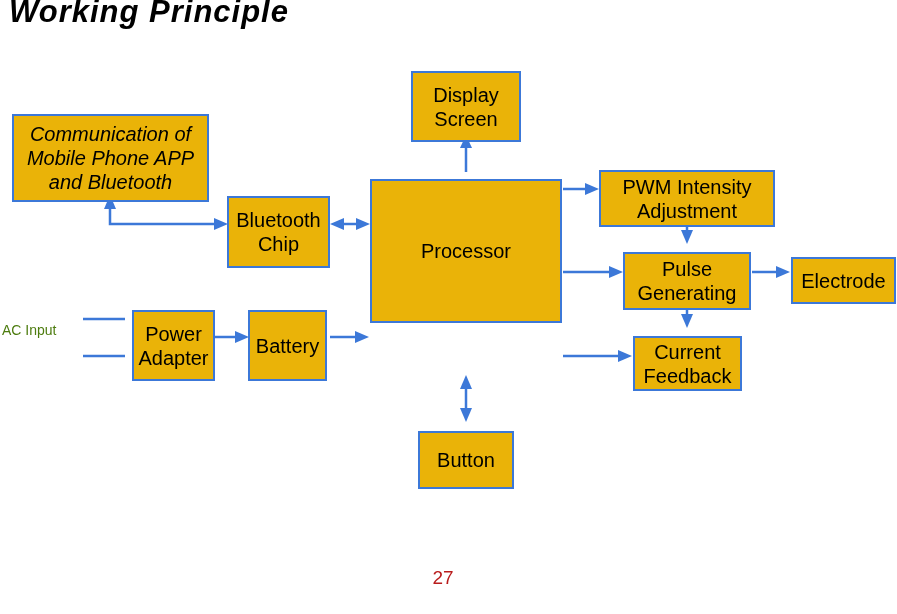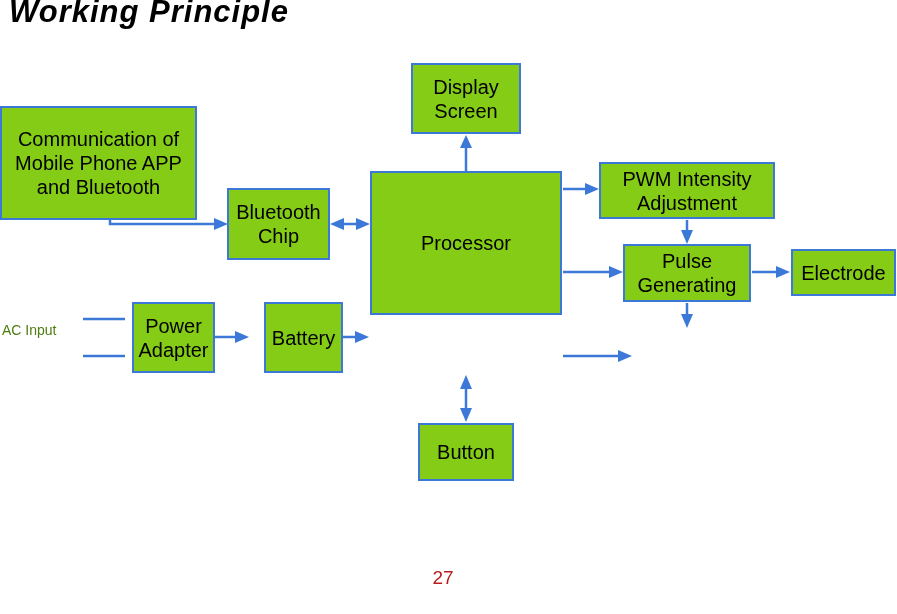--- a/index.html
+++ b/index.html
@@ -19,41 +19,42 @@
     margin: 0;
     font-size: 31px;
     font-weight: bold;
     font-style: italic;
     letter-spacing: 1px;
     color: #000000;
   }
   .node {
     position: absolute;
     box-sizing: border-box;
-    background: #84cc16;
+    background: #eab308;
     border: 2.5px solid #3c78d8;
     display: flex;
     align-items: center;
     justify-content: center;
     text-align: center;
     white-space: pre-line;
     font-size: 20px;
     line-height: 24px;
     color: #000000;
+    margin-top: 8px;
   }
   .n-display  { left: 411px; top: 63px;  width: 110px; height: 71px; }
-  .n-comm     { left: 0;  top: 106px; width: 197px; height: 114px; }
+  .n-comm     { left: 12px;  top: 106px; width: 197px; height: 88px; font-style: italic; }
   .n-bluetooth{ left: 227px; top: 188px; width: 103px; height: 72px; }
   .n-processor{ left: 370px; top: 171px; width: 192px; height: 144px; }
   .n-pwm      { left: 599px; top: 162px; width: 176px; height: 57px; }
   .n-pulse    { left: 623px; top: 244px; width: 128px; height: 58px; }
   .n-electrode{ left: 791px; top: 249px; width: 105px; height: 47px; }
   .n-current  { left: 633px; top: 328px; width: 109px; height: 55px; }
   .n-power    { left: 132px; top: 302px; width: 83px;  height: 71px; }
-  .n-battery  { left: 264px; top: 302px; width: 79px;  height: 71px; }
+  .n-battery  { left: 248px; top: 302px; width: 79px;  height: 71px; }
   .n-button   { left: 418px; top: 423px; width: 96px;  height: 58px; }
   .ac-label {
     position: absolute;
     left: 2px;
     top: 322px;
     font-size: 14px;
     color: #4d7c0f;
   }
   .pagenum {
     position: absolute;
@@ -164,20 +165,22 @@
 Mobile Phone APP
 and Bluetooth</div>
   <div class="node n-bluetooth">Bluetooth
 Chip</div>
   <div class="node n-processor">Processor</div>
   <div class="node n-pulse">Pulse
 Generating</div>
   <div class="node n-pwm">PWM Intensity
 Adjustment</div>
   <div class="node n-electrode">Electrode</div>
+  <div class="node n-current">Current
+Feedback</div>
   <div class="node n-power">Power
 Adapter</div>
   <div class="node n-battery">Battery</div>
   <div class="node n-button">Button</div>
 
   <div class="ac-label">AC Input</div>
 
   <div class="pagenum">27</div>
 
 </div>

